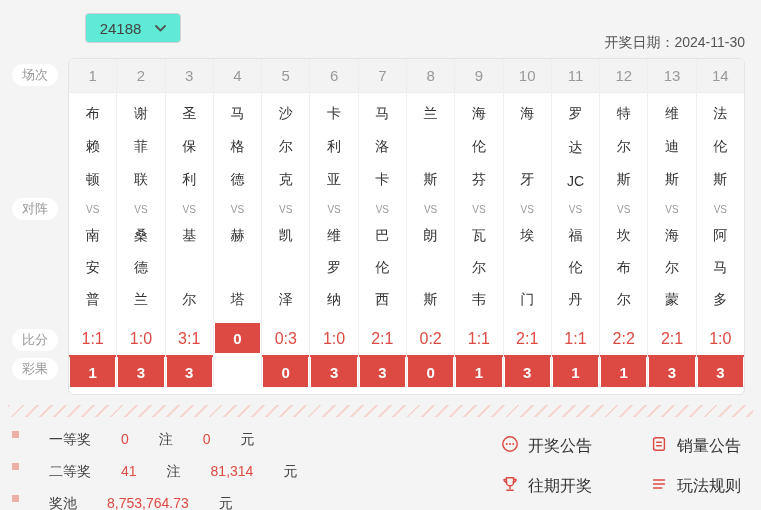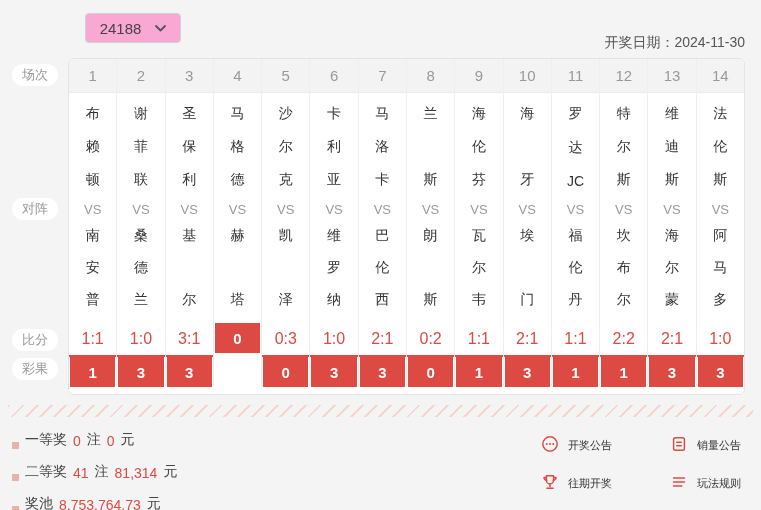--- a/index.html
+++ b/index.html
@@ -3,21 +3,21 @@
 <meta charset="utf-8">
 <style>
   * { margin:0; padding:0; box-sizing:border-box; }
   html,body { background:#f4f4f4; }
   body { font-family:"Liberation Sans","DejaVu Sans",sans-serif; }
   .page { position:relative; width:761px; height:510px; overflow:hidden; background:#f4f4f4; }
 
   
   .topbar { position:relative; height:56px; }
   .period-select { position:absolute; left:85px; top:13px; width:96px; height:30px;
-    background:#f9a8d4; border:1px solid #d2d2d2; border-radius:4px;
+    background:#5eead4; border:1px solid #d2d2d2; border-radius:4px;
     display:flex; align-items:center; justify-content:center; gap:14px;
     font-size:15px; color:#444; cursor:pointer; }
   .chev { width:11px; height:7px; }
   .draw-date { position:absolute; right:16px; top:34px; font-size:14px; color:#555; }
 
   
   .board { display:flex; margin:2px 16px 0 0; }
   .rail { position:relative; width:68px; flex:none; }
   .pill { position:absolute; left:12px; width:46px; height:22px; background:#fff;
     border-radius:11px; color:#999; font-size:13px; display:flex; align-items:center;
@@ -30,43 +30,43 @@
   .panel { flex:1; background:#fff; border:1px solid #e4e4e4; border-radius:6px;
     display:flex; overflow:hidden; padding-bottom:7px; }
   .col { flex:1; display:flex; flex-direction:column; border-right:1px solid #eeeeee; }
   .col:last-child { border-right:none; }
   .cell-no { height:34px; flex:none; background:#f3f3f3; color:#999; font-size:15px;
     display:flex; align-items:center; justify-content:center; border-bottom:1px solid #ececec; }
   .cell-team { flex:none; display:flex; flex-direction:column; align-items:center;
     justify-content:space-between; color:#333; font-size:14px; }
   .cell-home { height:102px; padding:12px 0 6px; }
   .cell-away { height:100px; padding:4px 0 14px; }
-  .cell-vs { height:28px; flex:none; color:#9a9a9a; font-size:13px;
+  .cell-vs { height:28px; flex:none; color:#9a9a9a; font-size:10px;
     display:flex; align-items:center; justify-content:center; }
   .cell-score { height:34px; flex:none; color:var(--accent,#dd4a43); font-size:16px;
     display:flex; align-items:center; justify-content:center;
     border-bottom:2px solid var(--accent,#dd4a43); }
   .cell-result { height:30px; flex:none; margin:0 1px; background:var(--accent,#dd4a43);
     color:#fff; font-size:15px; font-weight:bold;
     display:flex; align-items:center; justify-content:center; }
 
   
   .zigzag { height:12px; margin:10px 8px 10px 8px;
     background:repeating-linear-gradient(135deg,#f6d5cf 0 2px,transparent 2px 10px); }
 
   
   .footer { display:flex; justify-content:space-between; padding:4px 20px 0 12px; }
   .prizes { }
-  .prize-row { display:flex; align-items:flex-end; margin-bottom:14px; font-size:14px; color:#444; }
+  .prize-row { display:flex; align-items:flex-start; margin-bottom:14px; font-size:14px; color:#444;gap:24px; }
   .bullet { width:7px; height:7px; background:#edb0a9; margin-right:12px; flex:none; }
   .prize-row span { margin-right:6px; }
   .num { color:var(--accent,#dd4a43); }
   .links { display:grid; grid-template-columns:auto auto; column-gap:58px; row-gap:18px;
     align-content:start; margin-top:4px; }
-  .link { display:flex; align-items:center; gap:9px; font-size:11px; color:#333; cursor:pointer; }
+  .link { display:flex; align-items:center; gap:9px; font-size:16px; color:#333; cursor:pointer; }
   .link svg { width:18px; height:18px; flex:none; }
 </style>
 </head>
 <body>
 
 <div class="page">
 
   <div class="topbar">
     <div class="period-select">
       <span>24188</span>

